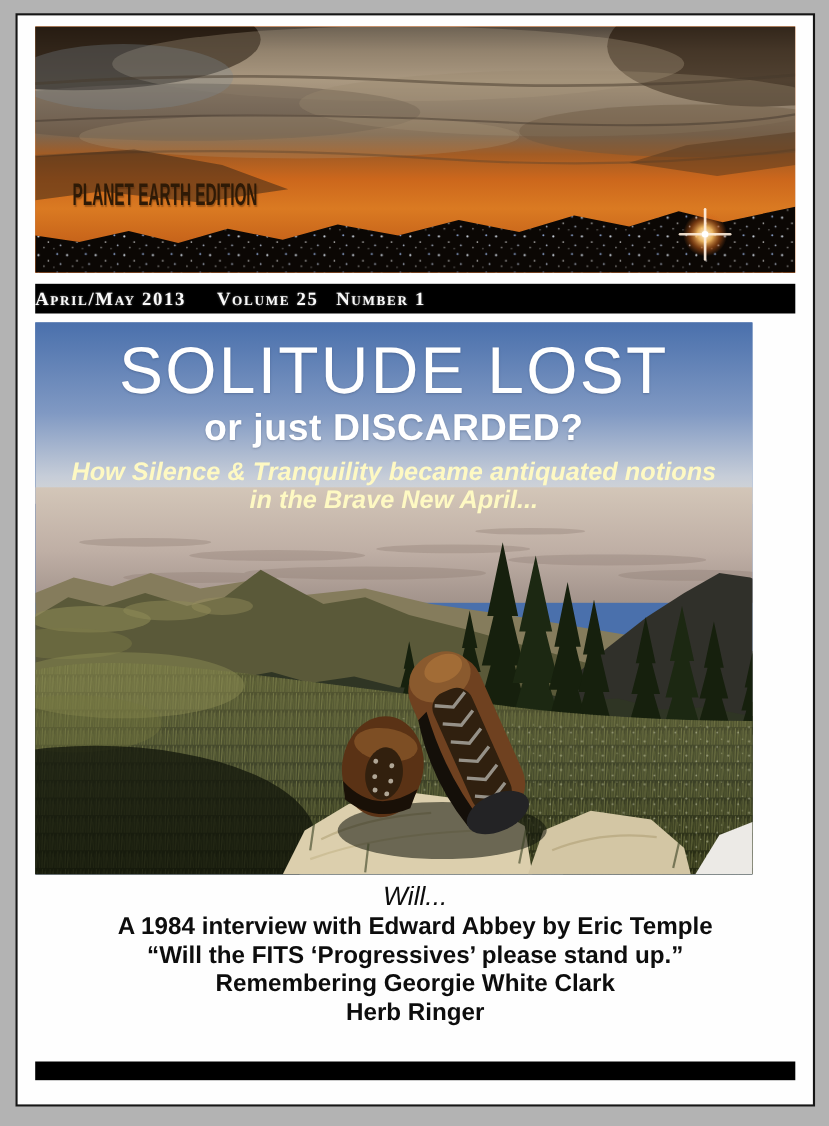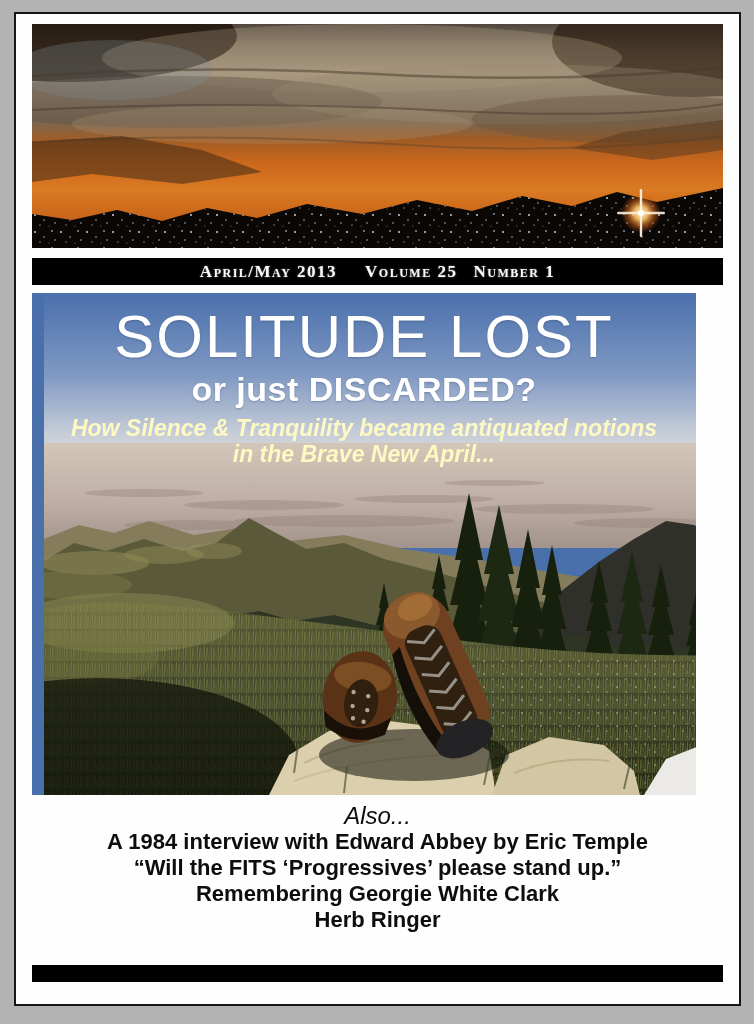--- a/index.html
+++ b/index.html
@@ -36,31 +36,31 @@
     color:#2e1a06;white-space:nowrap;display:inline-block;
     text-shadow:1px 1px 1px rgba(60,30,5,.35);
   }
   .tagline-left-wrap{left:34px;top:140px;}
   .tagline-left-wrap .tagline{transform-origin:0 0;}
   .tagline-right-wrap{right:22px;top:140px;}
   .tagline-right-wrap .tagline{transform-origin:100% 0;}
   
   .issue-bar{
     position:absolute;left:16px;top:244px;width:691px;height:27px;
-    background:#000;color:#fafafa;text-align:center;
+    background:#000;color:#fafafa;
     font:700 17px/27px "Liberation Serif",serif;
     font-variant:small-caps;letter-spacing:1.5px;
     text-shadow:0 0 2px rgba(255,255,255,.45);
   }
   .issue-volume{margin-left:28px;}
   .issue-number{margin-left:16px;}
   
   .photo{
     position:absolute;left:16px;top:279px;width:652px;height:502px;
-    background:#4a70ac;overflow:hidden;padding-left:12px;
+    background:#4a70ac;overflow:hidden;
   }
   .photo svg{display:block;}
   .photo-text{position:absolute;left:0;width:100%;text-align:center;}
   .cover-headline{
     top:12px;
     font:400 60px/1.05 "Liberation Sans",sans-serif;
     color:#ffffff;letter-spacing:2px;
     text-shadow:0 1px 2px rgba(20,30,60,.25);
   }
   .cover-subhead{
@@ -141,20 +141,23 @@
       </g>
       <use href="#hillsShape" fill="#0b0704"></use>
       <use href="#hillsShape" fill="url(#cityLights)" opacity="0.95"></use>
       <g>
         <circle cx="609" cy="189" r="20" fill="url(#flareG)"></circle>
         <rect x="607.8" y="165" width="2.4" height="48" rx="1.2" fill="#ffeedd" opacity="0.95"></rect>
         <rect x="585" y="187.8" width="48" height="2.4" rx="1.2" fill="#ffeedd" opacity="0.9"></rect>
         <circle cx="609" cy="189" r="3" fill="#ffffff"></circle>
       </g>
     </svg>
+    <div class="squeeze-wrap tagline-left-wrap">
+      <span class="tagline" style="transform: scale(0.7336, 1.5);">PLANET EARTH EDITION</span>
+    </div>
   </div>
 
   <div class="issue-bar">
     <span>April/May 2013</span><span class="issue-volume">Volume 25</span><span class="issue-number">Number 1</span>
   </div>
 
   <div class="photo">
     <svg width="691" height="502" viewBox="0 0 691 502" preserveAspectRatio="none">
       <defs>
         <linearGradient id="sky" x1="0" y1="0" x2="0" y2="1">
@@ -280,21 +283,21 @@
 
     <div class="photo-text cover-headline">SOLITUDE LOST</div>
     <div class="photo-text cover-subhead">or just DISCARDED?</div>
     <div class="photo-text cover-dek">
       <div>How Silence &amp; Tranquility became antiquated notions</div>
       <div>in the Brave New April...</div>
     </div>
   </div>
 
   <div class="also">
-    <div class="also-heading">Also...</div>
+    <div class="also-heading">Will...</div>
     <div class="also-item">A 1984 interview with Edward Abbey by Eric Temple</div>
     <div class="also-item">“Will the FITS ‘Progressives’ please stand up.”</div>
     <div class="also-item">Remembering Georgie White Clark</div>
     <div class="also-item">Herb Ringer</div>
   </div>
 
   <div class="bottom-bar"></div>
 
 </div>
 

